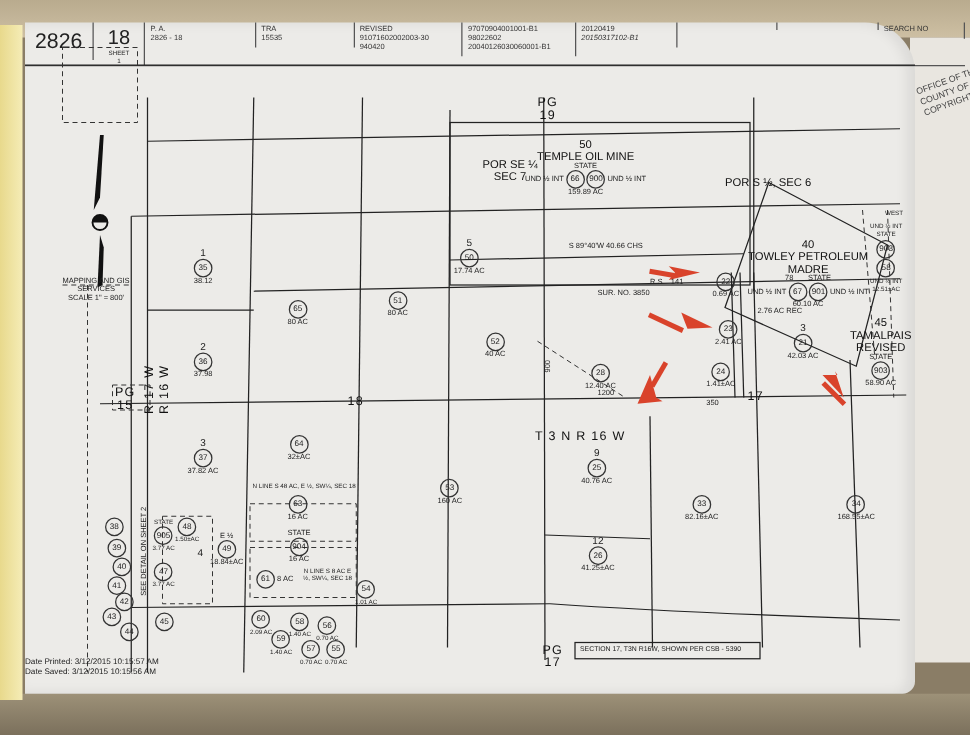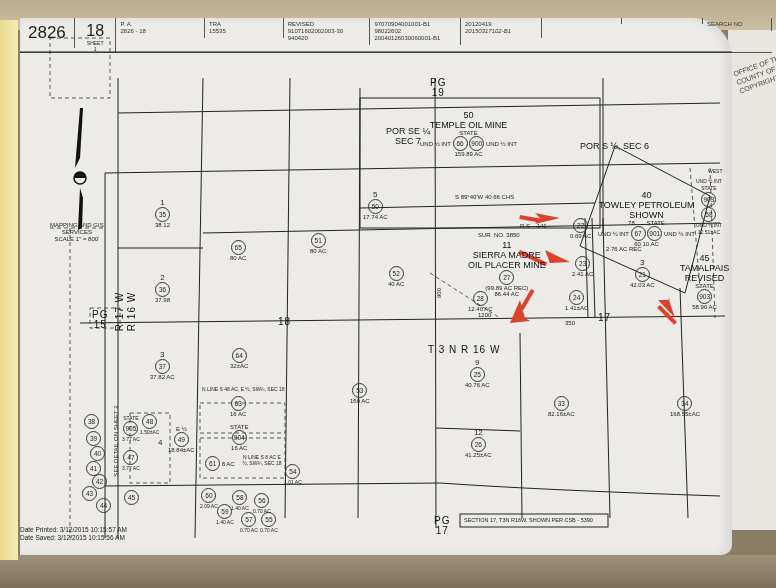--- a/index.html
+++ b/index.html
@@ -170,21 +170,21 @@
     <div><span>UND ½ INT</span> <span class="circ">66</span> <span class="circ">900</span> <span>UND ½ INT</span></div>
     <div>159.89 AC</div>
   </div>
   <div class="lbl" style="left:435px;top:176px">S 89°40'W    40.66 CHS</div>
   <div class="lbl name" style="left:560px;top:123px">POR S ½, SEC 6</div>
   <div class="lbl" style="left:500px;top:205px"><span>R S</span>&nbsp;&nbsp;&nbsp;&nbsp;<span>141</span></div>
 
   <div class="lbl" style="left:578px;top:172px">
     <div class="name">40</div>
     <div class="name">TOWLEY PETROLEUM</div>
-    <div class="name">SHOWN</div>
+    <div class="name">MADRE</div>
     <div><span>78</span>&nbsp;&nbsp;&nbsp;&nbsp;&nbsp;&nbsp;&nbsp;<span>STATE</span></div>
     <div><span>UND ½ INT</span> <span class="circ">67</span> <span class="circ">901</span> <span>UND ½ INT</span></div>
     <div>60.10 AC</div>
   </div>
   <div class="lbl" style="left:688px;top:150px;font-size:5px">WEST</div>
   <div class="lbl" style="left:676px;top:160px;font-size:5px;line-height:7px">
     <div>UND ½ INT</div>
     <div>STATE</div>
     <div class="circ">903</div><br>
     <div class="circ">58</div>
@@ -194,28 +194,20 @@
   <div class="lbl" style="left:660px;top:235px">
     <div class="name">45</div>
     <div class="name">TAMALPAIS</div>
     <div class="name">REVISED</div>
     <div>STATE</div>
     <div class="circ">903</div>
     <div>58.90 AC</div>
   </div>
 
   <div class="lbl" style="left:458px;top:214px">SUR. NO. 3850</div>
-  <div class="lbl" style="left:448px;top:222px">
-    <div class="name">11</div>
-    <div class="name">SIERRA MADRE</div>
-    <div class="name">OIL PLACER MINE</div>
-    <div class="circ">27</div>
-    <div>(99.89 AC REC)</div>
-    <div>86.44 AC</div>
-  </div>
   <div class="lbl" style="left:550px;top:200px"><div class="circ">22</div><div>0.69 AC</div></div>
   <div class="lbl" style="left:552px;top:238px"><div class="circ">23</div><div>2.41 AC</div></div>
   <div class="lbl" style="left:545px;top:272px"><div class="circ">24</div><div>1.41±AC</div></div>
   <div class="lbl" style="left:586px;top:228px">2.76 AC REC</div>
   <div class="lbl" style="left:610px;top:240px"><div class="num">3</div><div class="circ">21</div><div>42.03 AC</div></div>
   <div class="lbl" style="left:448px;top:273px"><div class="circ">28</div><div>12.40 AC</div></div>
   <div class="lbl" style="left:458px;top:294px">1200</div>
   <div class="lbl" style="left:545px;top:302px">350</div>
   <div class="lbl" style="left:414px;top:272px;transform:rotate(-90deg)">900</div>
 

